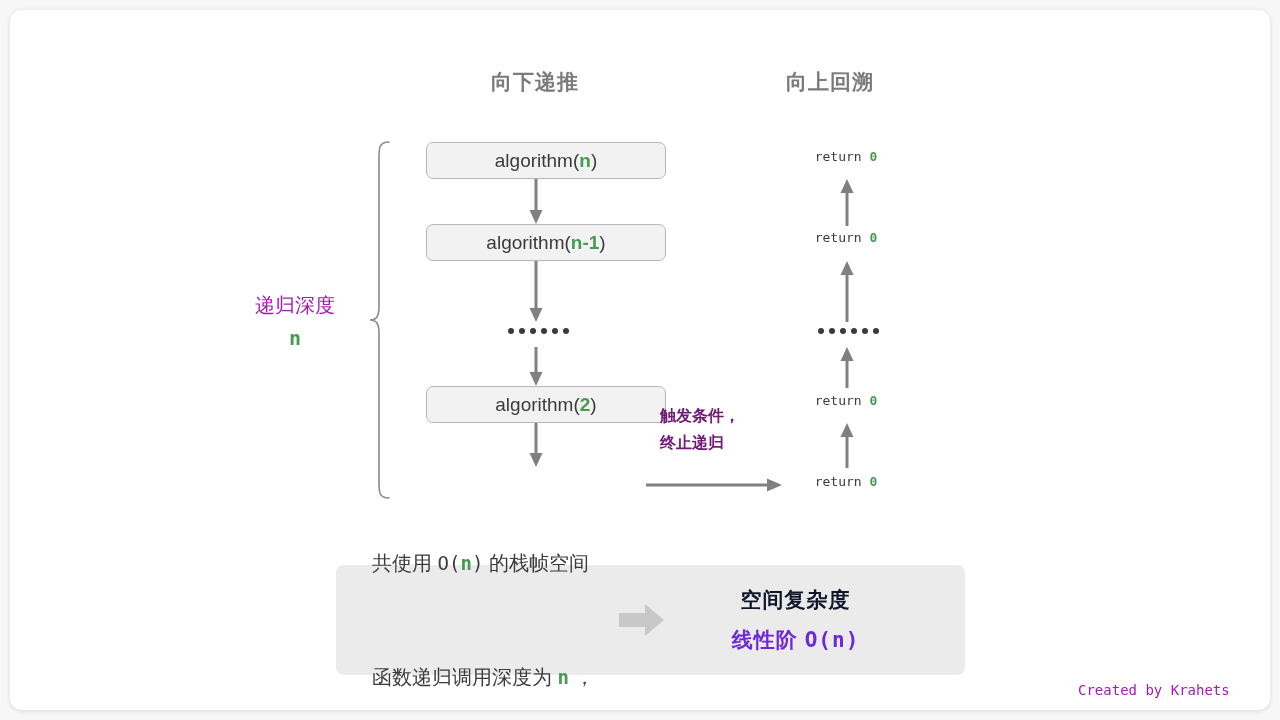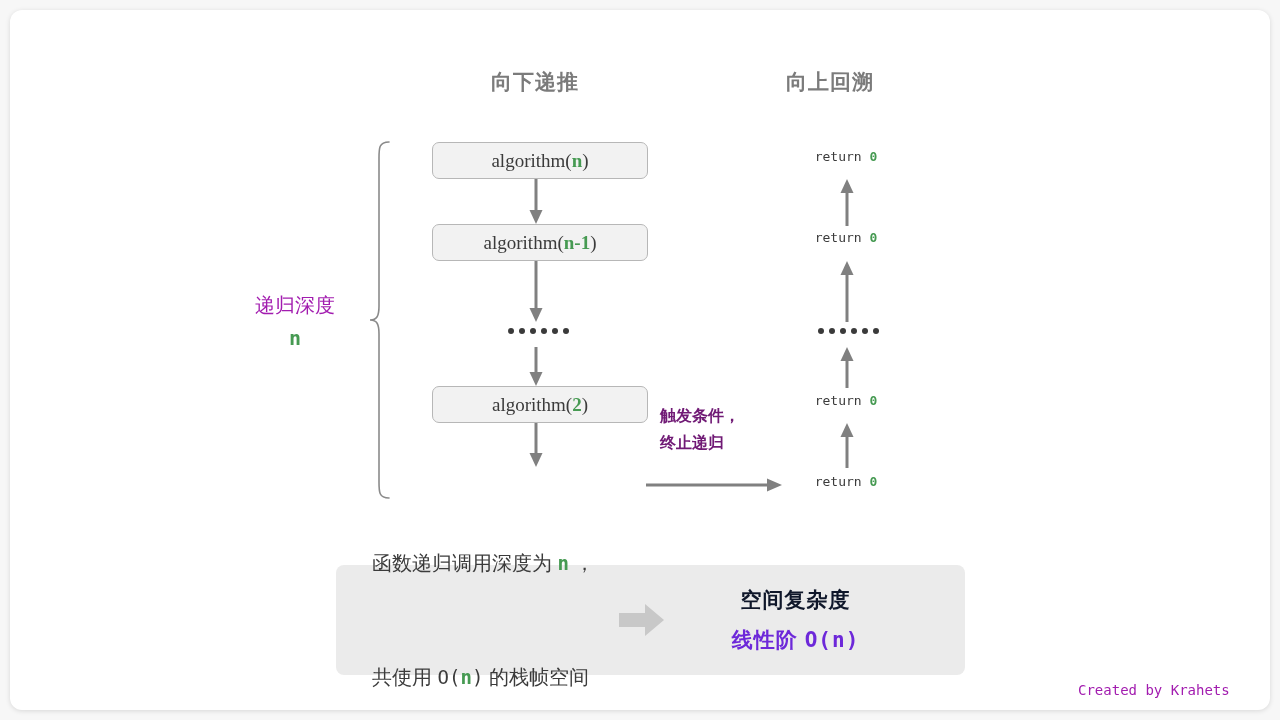--- a/index.html
+++ b/index.html
@@ -32,34 +32,33 @@
     font-size: 21px;
     font-weight: bold;
     color: #7b7b7b;
     text-align: center;
     letter-spacing: 1px;
     white-space: nowrap;
   }
 
   
   .call-box {
-    width: 216px;
+    width: 240px;
     height: 37px;
     box-sizing: border-box;
     background: #f2f2f2;
     border: 1.5px solid #b7b7b7;
     border-radius: 7px;
     display: flex;
     align-items: center;
     justify-content: center;
-    font-family: Liberation Serif, serif;
+    font-family: Liberation Sans, sans-serif;
     font-size: 19px;
     color: #3b3b3b;
     white-space: pre;
-    margin-left: 6px;
   }
   .call-box .arg { color: #469a52; font-weight: bold; }
 
   
   .ret {
     font-family: "DejaVu Sans Mono", monospace;
     font-size: 13px;
     color: #3b3b3b;
     white-space: pre;
     text-align: center;
@@ -266,22 +265,22 @@
   <div class="abs" style="left:636px; top:464px;">
     <svg width="140" height="22" viewBox="0 0 140 22">
       <line x1="0" y1="11" x2="124" y2="11" stroke="#808080" stroke-width="3"></line>
       <polygon points="136,11 121,4.5 121,17.5" fill="#808080"></polygon>
     </svg>
   </div>
 
   <div class="abs" id="summary" style="left:326px; top:555px; width:629px; height:110px;">
 
     <div class="sum-left">
+      <div><span>共使用 </span><span class="mono">O(</span><span class="gn">n</span><span class="mono">)</span><span> 的栈帧空间</span></div>
       <div><span>函数递归调用深度为 </span><span class="gn">n</span><span> ，</span></div>
-      <div><span>共使用 </span><span class="mono">O(</span><span class="gn">n</span><span class="mono">)</span><span> 的栈帧空间</span></div>
     </div>
 
     <div class="blockarrow">
       <svg width="50" height="38" viewBox="0 0 50 38">
         <polygon points="2,12 28,12 28,3 47,19 28,35 28,26 2,26" fill="#c8c8c8"></polygon>
       </svg>
     </div>
 
     <div class="sum-right" style="width:214px;">
       <div class="sum-title">空间复杂度</div>

